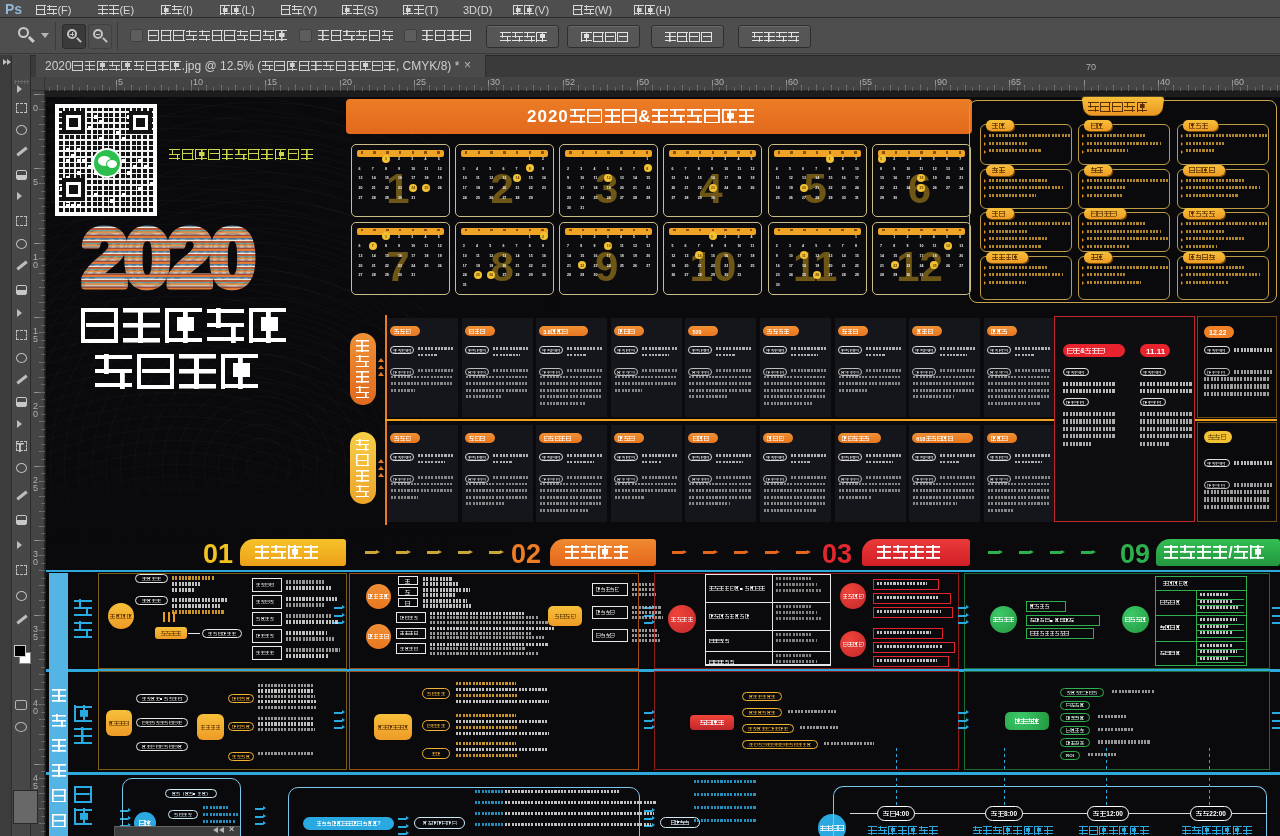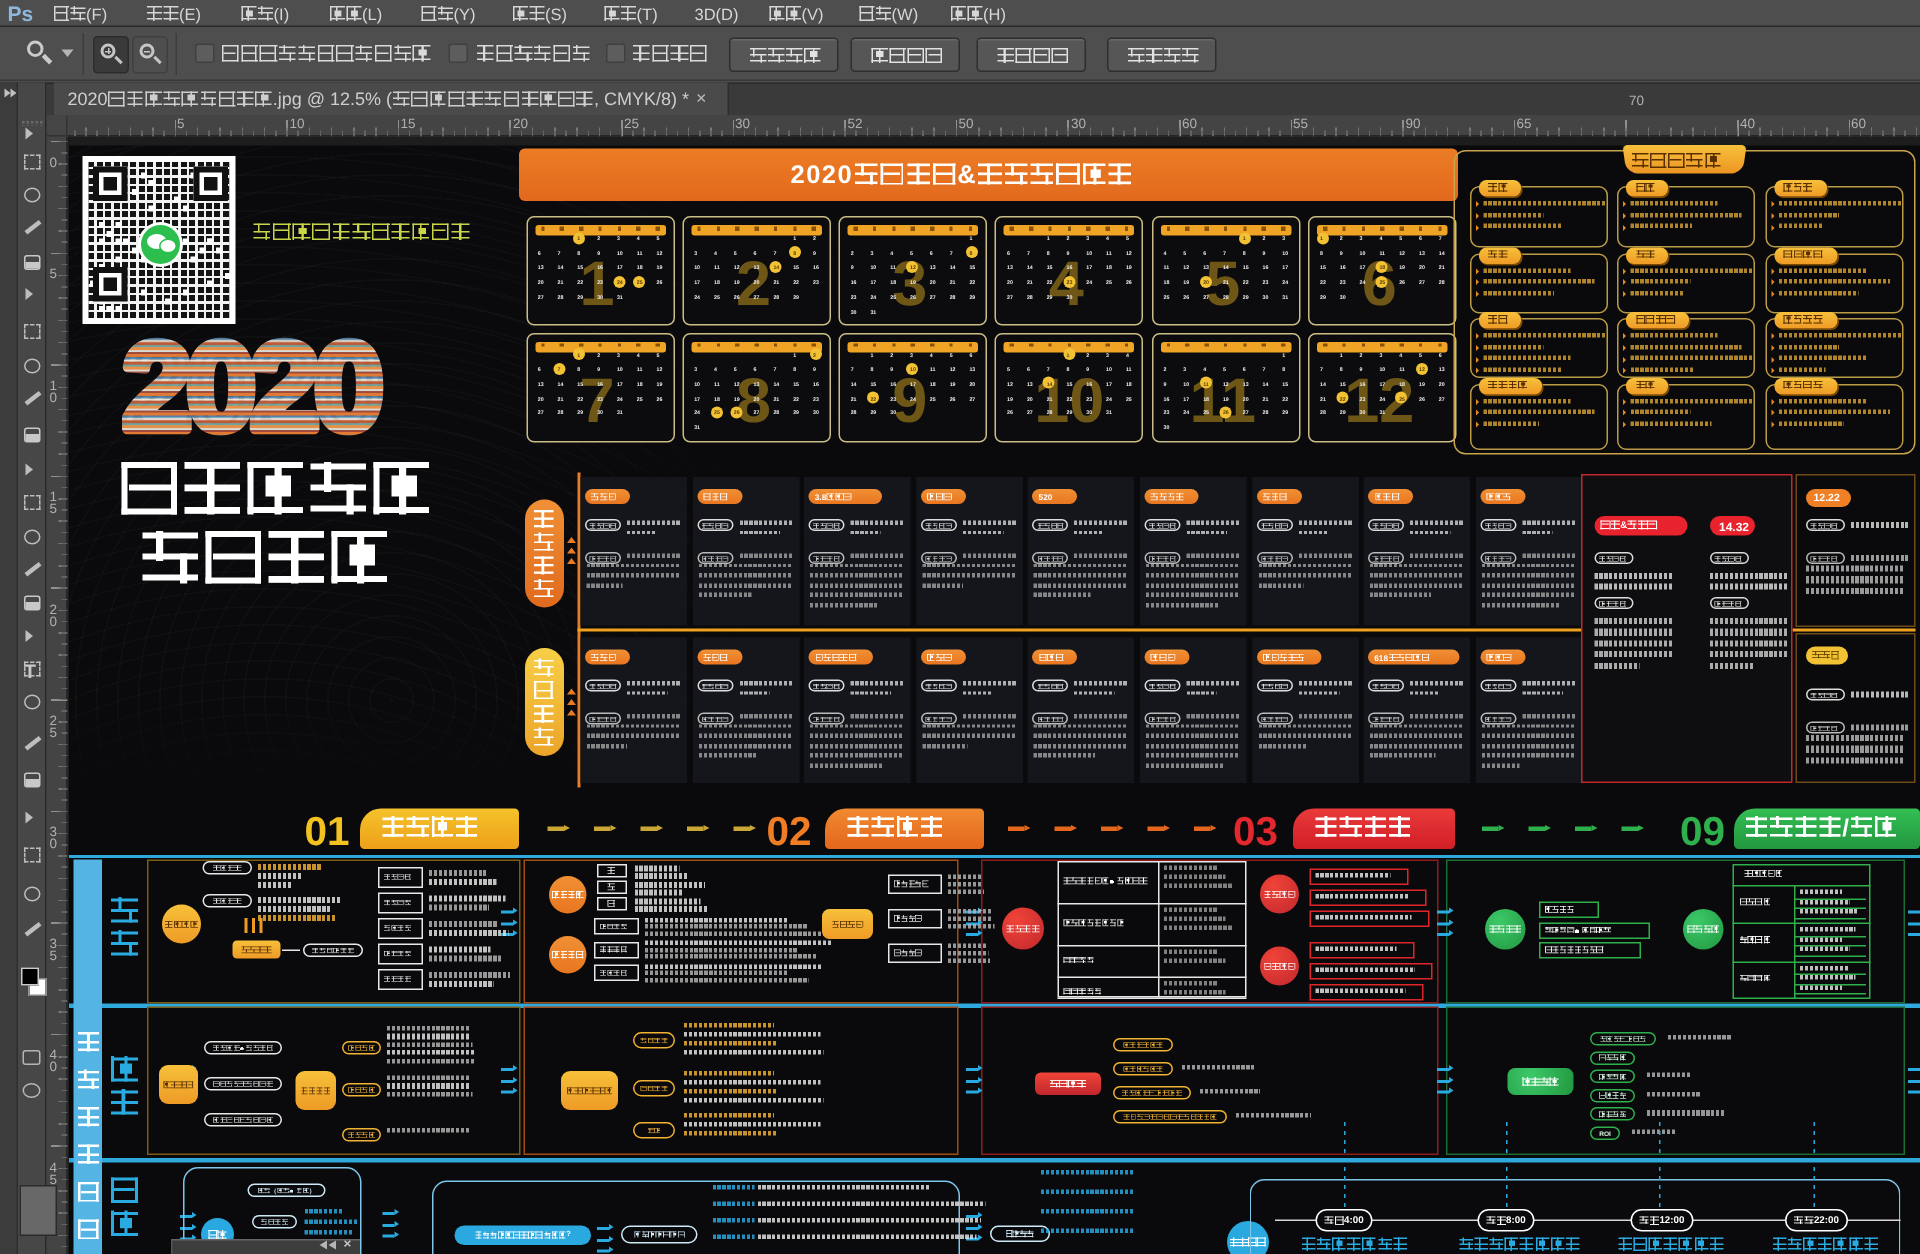--- a/index.html
+++ b/index.html
@@ -1108,21 +1108,21 @@
 <div class="tl" style="left:1014.8px;top:476.0px;width:36px;height:2.9px;color:#9e9e9e"></div>
 <div class="tl" style="left:987.8px;top:482.6px;width:62px;height:2.9px;color:#9e9e9e"></div>
 <div class="tl" style="left:987.8px;top:489.2px;width:62px;height:2.9px;color:#9e9e9e"></div>
 <div class="tl" style="left:987.8px;top:495.8px;width:62px;height:2.9px;color:#9e9e9e"></div>
 <div class="tl" style="left:987.8px;top:502.4px;width:62px;height:2.9px;color:#9e9e9e"></div>
 <div class="tl" style="left:987.8px;top:509.0px;width:25px;height:2.9px;color:#9e9e9e"></div>
 <div class="a" style="left:1054px;top:316px;width:141px;height:206px;border:1.5px solid #c1272d;background:#0e0e10"></div>
 <div class="a" style="left:1063px;top:344px;width:62px;height:13px;background:#e8232e;border-radius:6.5px"></div>
 <div class="a" style="left:1067px;top:347px;font-size:6.5px;font-weight:bold;color:#fff"><i class="g1"></i><i class="g0"></i>&amp;<i class="g2"></i><i class="g0"></i><i class="g1"></i></div>
 <div class="a" style="left:1140px;top:344px;width:30px;height:13px;background:#e8232e;border-radius:6.5px"></div>
-<div class="a" style="left:1146px;top:346.5px;font-size:8px;font-weight:bold;color:#fff">14.32</div>
+<div class="a" style="left:1146px;top:346.5px;font-size:8px;font-weight:bold;color:#fff">11.11</div>
 <div class="a" style="left:1063px;top:368px;width:26px;height:8px;border:.8px solid #ddd;border-radius:4px"></div>
 <div class="a" style="left:1066px;top:370px;font-size:4.4px;color:#eee"><i class="g0"></i><i class="g2"></i><i class="g1"></i><i class="g1"></i></div>
 <div class="a" style="left:1063px;top:398px;width:26px;height:8px;border:.8px solid #ddd;border-radius:4px"></div>
 <div class="a" style="left:1066px;top:400px;font-size:4.4px;color:#eee"><i class="g3"></i><i class="g0"></i><i class="g0"></i><i class="g1"></i></div>
 <div class="tl" style="left:1063px;top:382.0px;width:52px;height:4.2px;color:#ddd"></div>
 <div class="tl" style="left:1063px;top:389.0px;width:52px;height:4.2px;color:#ddd"></div>
 <div class="tl" style="left:1063px;top:412.0px;width:52px;height:4.2px;color:#ccc"></div>
 <div class="tl" style="left:1063px;top:419.4px;width:52px;height:4.2px;color:#ccc"></div>
 <div class="tl" style="left:1063px;top:426.8px;width:52px;height:4.2px;color:#ccc"></div>
 <div class="tl" style="left:1063px;top:434.2px;width:52px;height:4.2px;color:#ccc"></div>

